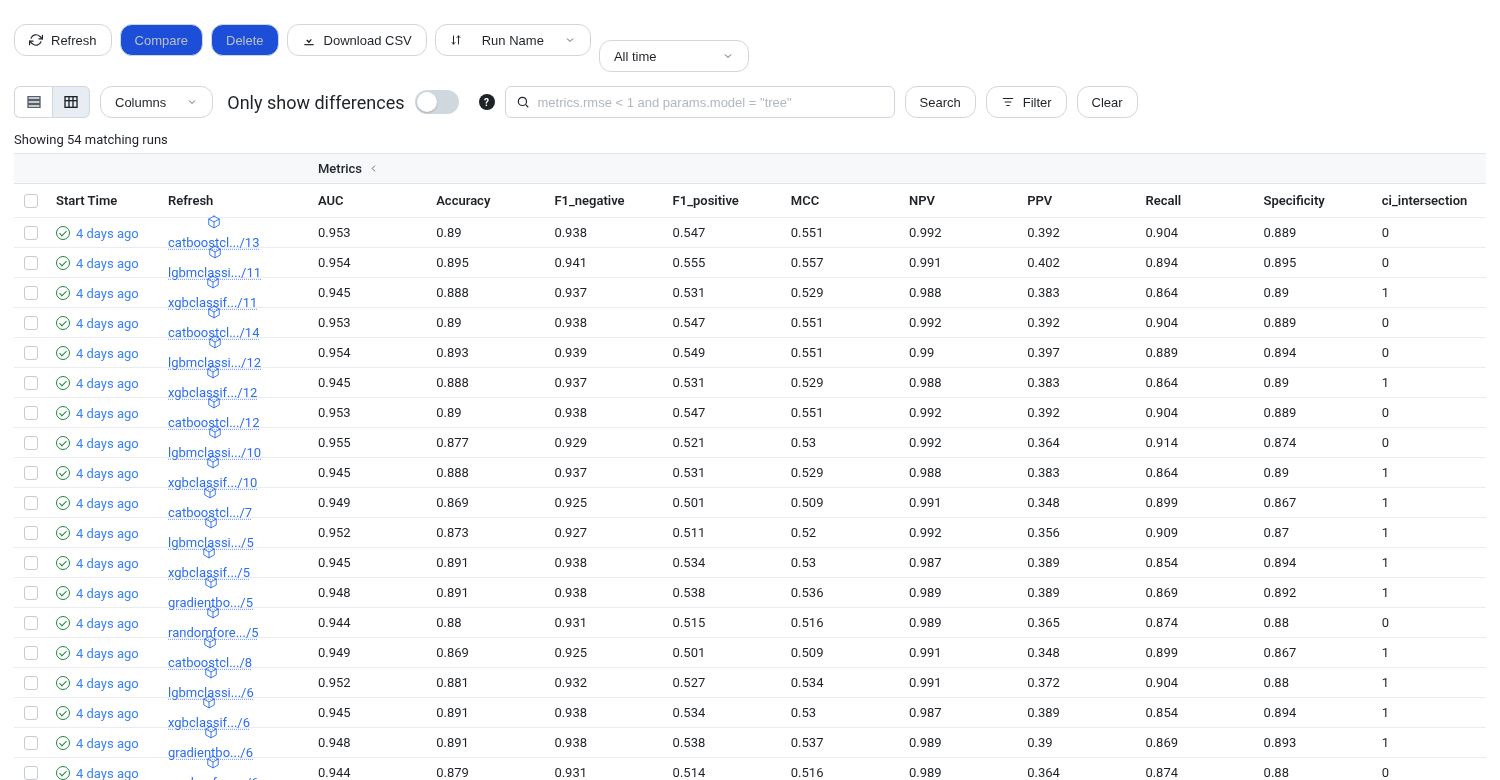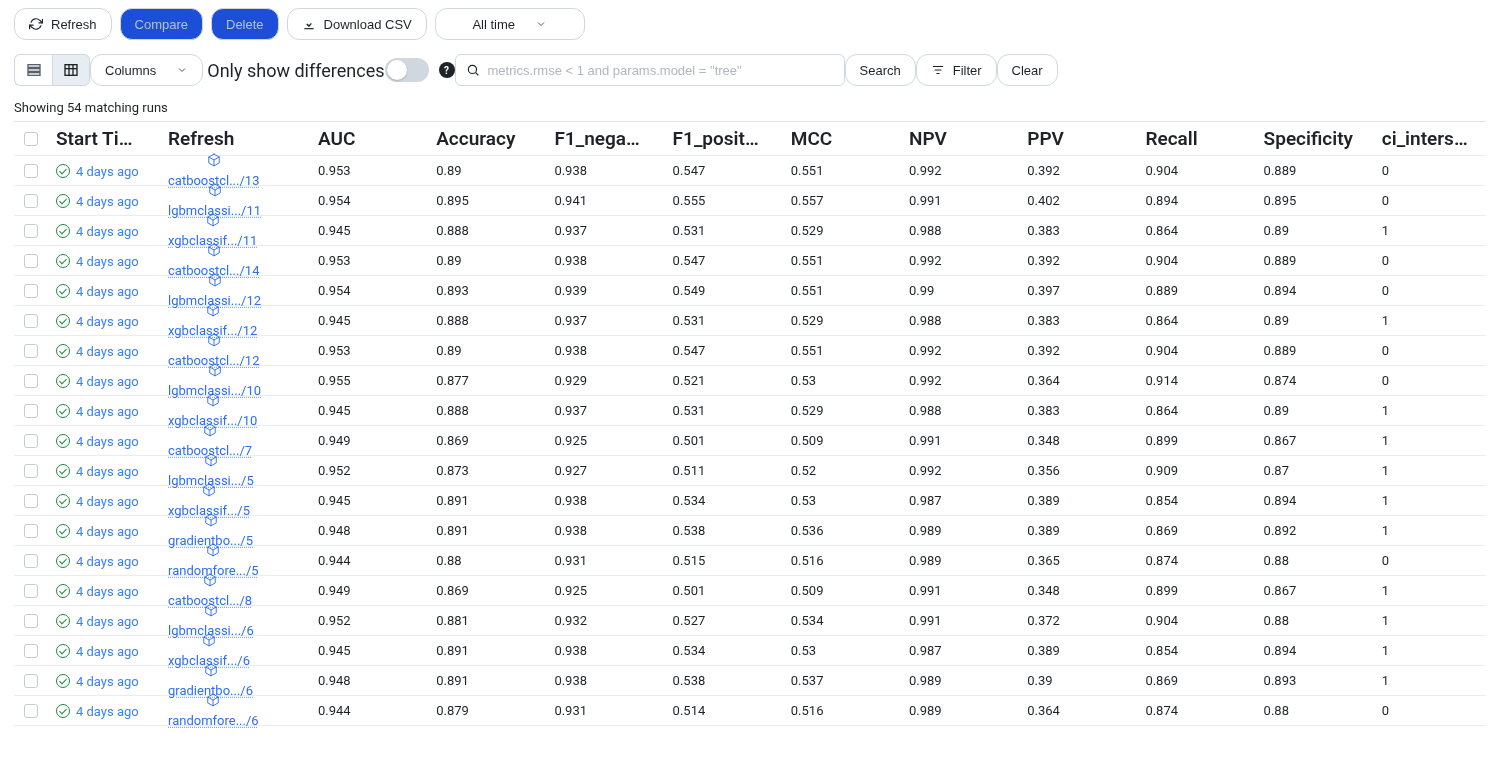--- a/index.html
+++ b/index.html
@@ -17,27 +17,27 @@
   }
   .btn.disabled { color: #b9c0c7; background: #1d4ed8; cursor: default; }
   .btn.icon-only { padding: 0; width: 38px; justify-content: center; }
   .btn-group { display: inline-flex; }
   .btn-group .btn { border-radius: 0; border-right-width: 0; }
   .btn-group .btn:first-child { border-top-left-radius: 6px; border-bottom-left-radius: 6px; }
   .btn-group .btn:last-child  { border-top-right-radius: 6px; border-bottom-right-radius: 6px; border-right-width: 1px; }
   .btn-group .btn.active { background: #e7edf3; }
 
   .select { gap: 20px; }
-  .select.wide { min-width: 150px; justify-content: center; }
+  .select.wide { min-width: 150px; justify-content: space-between; margin-top: 32px; }
 
   .icon { display: inline-flex; }
   .icon svg { display: block; }
 
   
-  .toolbar2 { display: flex; align-items: center; margin-bottom: 14px; }
+  .toolbar2 { display: flex; gap: 10px; align-items: center; margin-bottom: 14px; }
   .diff-label { font-size: 18px; color: #1f2328; margin-left: 4px; }
   .switch {
     width: 44px; height: 24px; border-radius: 12px; background: #d0d7de; position: relative; cursor: pointer;
   }
   .switch::after {
     content: ""; position: absolute; left: 2px; top: 2px; width: 20px; height: 20px;
     background: #fff; border-radius: 50%; box-shadow: 0 1px 2px rgba(0,0,0,.2);
   }
   .help {
     width: 16px; height: 16px; border-radius: 50%; background: #1f2328; color: #fff;
@@ -65,21 +65,21 @@
     border-bottom: 1px solid #e1e4e8;
   }
   .grp-header .metrics-label {
     grid-column: 4 / -1; display: flex; align-items: center; gap: 6px; padding-left: 14px; font-weight: 500; color: #24292f;
   }
   .col-header, .row {
     display: grid;
     grid-template-columns: 28px 112px 150px repeat(10, 1fr);
     align-items: center; border-bottom: 1px solid #eaecef;
   }
-  .col-header { height: 34px; font-weight: 600; color: #1f2328; font-size: 19px; }
+  .col-header { height: 34px; font-weight: 600; color: #1f2328; font-size: 13px; }
   .col-header > div, .row > div { padding: 0 14px; white-space: nowrap; overflow: hidden; text-overflow: ellipsis; }
   .col-header > div:first-child, .row > div:first-child { padding: 0 0 0 10px; }
   .row { height: 30px; font-size: 13px; }
 
   .cb {
     width: 14px; height: 14px; border: 1.5px solid #c4cbd2; border-radius: 3px; background: #fff; cursor: pointer;
   }
 
   .time { display: inline-flex; align-items: center; gap: 6px; color: #3b82f6; cursor: pointer; }
   .status-ok {
@@ -123,20 +123,34 @@
   <button class="btn">
     <span class="icon">
       <svg width="14" height="14" viewBox="0 0 24 24" fill="#1f2328">
           <path d="M12 3v10.586l3.293-3.293 1.414 1.414L12 17.414l-4.707-4.707 1.414-1.414L12 13.586V3h0z"></path>
           <rect x="4" y="19" width="16" height="2"></rect>
         </svg>
     </span>
     <span>Download CSV</span>
   </button>
 
+  <button class="btn select">
+    <span class="icon">
+      <svg width="12" height="12" viewBox="0 0 24 24" fill="none" stroke="#1f2328" stroke-width="2" stroke-linecap="round">
+          <path d="M7 4v16M7 20l-3-3M7 20l3-3"></path>
+          <path d="M17 20V4M17 4l-3 3M17 4l3 3"></path>
+        </svg>
+    </span>
+    <span>Run Name</span>
+    <span class="icon chev">
+      <svg width="12" height="12" viewBox="0 0 24 24" fill="none" stroke="currentColor" stroke-width="2">
+          <polyline points="6 9 12 15 18 9"></polyline>
+        </svg>
+    </span>
+  </button>
 
   <button class="btn select wide">
     <span>All time</span>
     <span class="icon chev">
       <svg width="12" height="12" viewBox="0 0 24 24" fill="none" stroke="currentColor" stroke-width="2">
           <polyline points="6 9 12 15 18 9"></polyline>
         </svg>
     </span>
   </button>
 </div>
@@ -202,20 +216,33 @@
   </button>
   <button class="btn">
     <span>Clear</span>
   </button>
 </div>
 
 <div class="matching">Showing 54 matching runs</div>
 
 <div class="grid">
 
+  <div class="grp-header">
+    <div></div>
+      <div></div>
+      <div></div>
+    <div class="metrics-label">
+      <span>Metrics</span>
+      <span class="icon chev">
+        <svg width="11" height="11" viewBox="0 0 24 24" fill="none" stroke="currentColor" stroke-width="2">
+            <polyline points="15 18 9 12 15 6"></polyline>
+          </svg>
+      </span>
+    </div>
+  </div>
 
   <div class="col-header" id="col-header">
     <div>
         <div class="cb"></div>
       </div>
 
   <div>Start Time</div>
       <div>Refresh</div>
       <div>AUC</div>
       <div>Accuracy</div>

